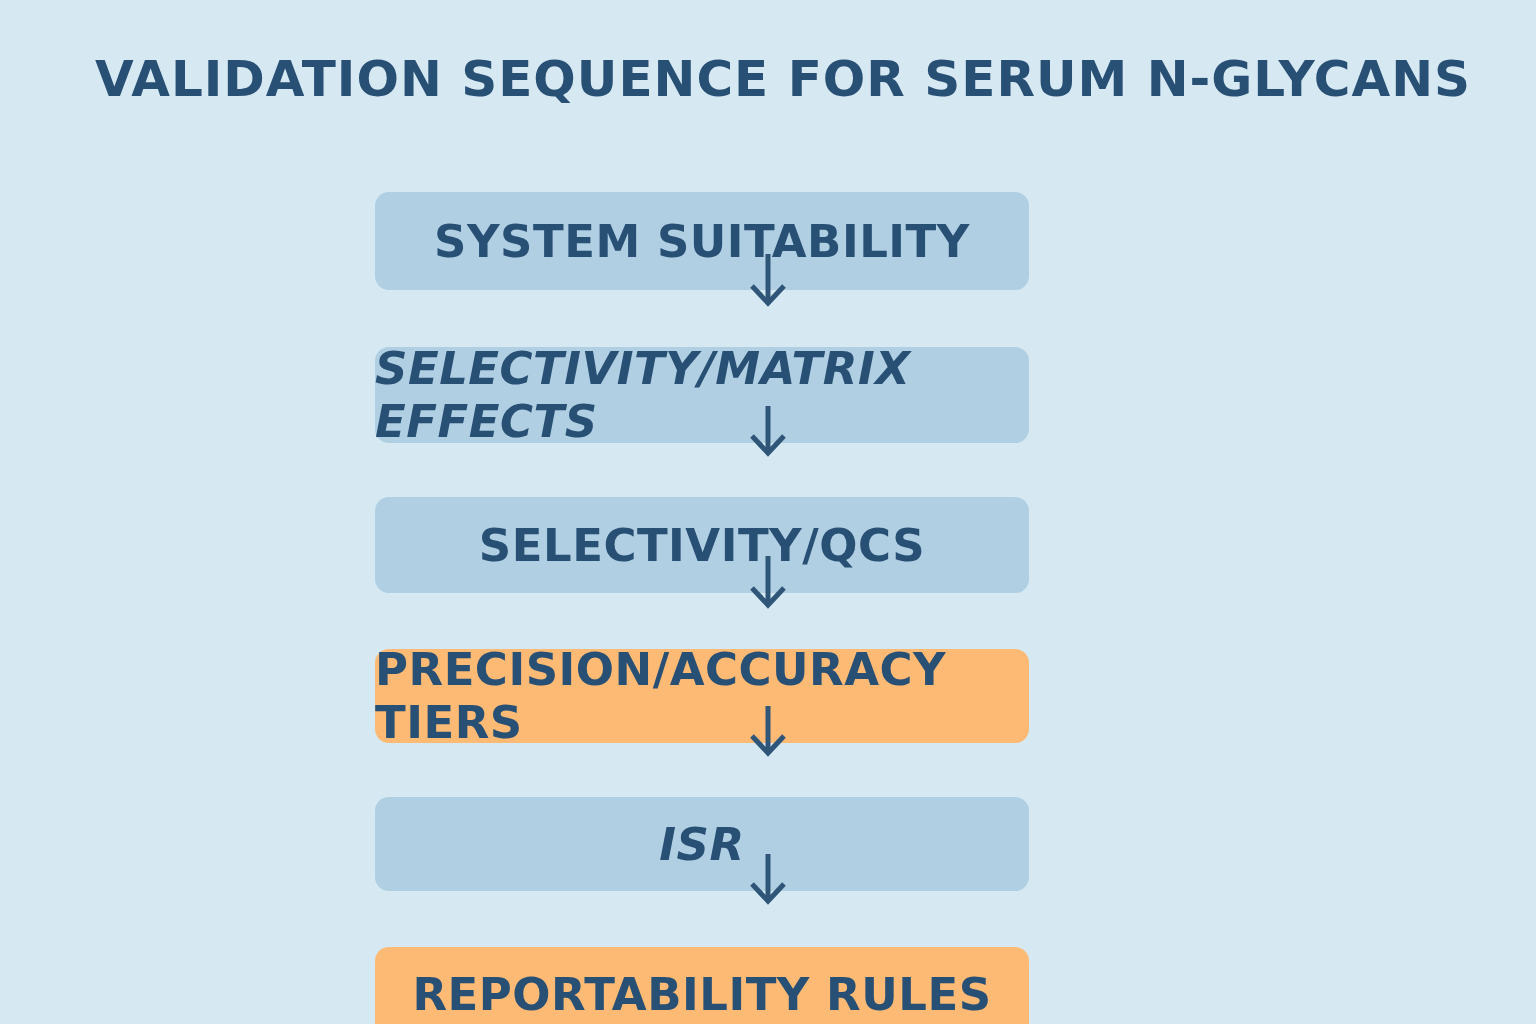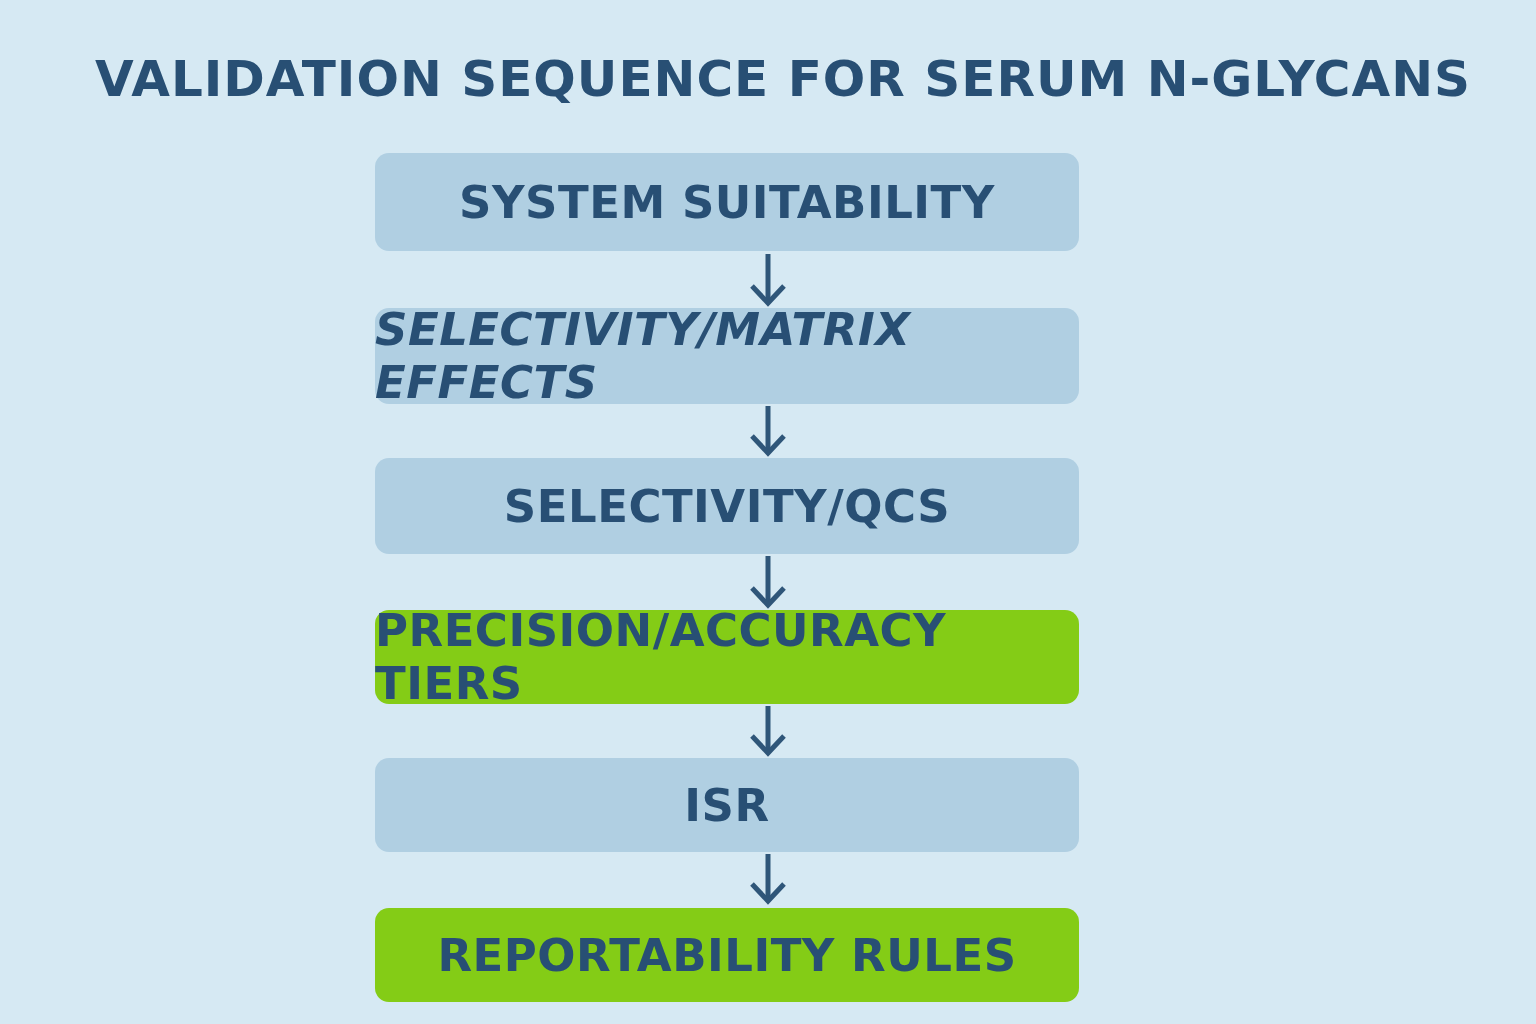--- a/index.html
+++ b/index.html
@@ -8,28 +8,29 @@
     background: #d6e9f3;
     font-family: "DejaVu Sans", "Liberation Sans", sans-serif;
     position: relative;
   }
   .title {
     position: absolute; left: 0; top: 50px; width: 1566px;
     text-align: center; font-size: 50px; font-weight: bold;
     color: #284f74; letter-spacing: 1px;
   }
   .box {
-    position: absolute; left: 375px; width: 704px;
+    position: absolute; left: 375px; width: 654px;
     border-radius: 14px;
     display: flex; align-items: center; justify-content: center;
     color: #284f74; font-weight: bold; font-size: 45px;
     letter-spacing: 0.5px;
+    margin-top: 39px;
   }
   .blue { background: #b0cfe2; }
-  .green { background: #84cc16; }
+  .green { background: #fdba74; }
   .arrow {
     position: absolute; left: 748px; width: 40px;
   }
 </style>
 </head>
 <body>
 
 <div class="title">VALIDATION SEQUENCE FOR SERUM N-GLYCANS</div>
 
 <div class="box blue" style="top:153px;height:98px;">
@@ -61,21 +62,21 @@
 
 <div class="box green" style="top:610px;height:94px;">
   <span>PRECISION/ACCURACY TIERS</span>
 </div>
 
 <svg class="arrow" style="top:704px;height:54px;" viewBox="0 0 40 54">
   <line x1="20" y1="2" x2="20" y2="48" stroke="#2f5679" stroke-width="5"></line>
   <polyline points="4,32 20,49 36,32" fill="none" stroke="#2f5679" stroke-width="5"></polyline>
 </svg>
 
-<div class="box blue" style="top:758px;height:94px;">
+<div class="box blue" style="top:758px;height:94px;font-style:italic;">
   <span>ISR</span>
 </div>
 
 <svg class="arrow" style="top:852px;height:54px;" viewBox="0 0 40 54">
   <line x1="20" y1="2" x2="20" y2="48" stroke="#2f5679" stroke-width="5"></line>
   <polyline points="4,32 20,49 36,32" fill="none" stroke="#2f5679" stroke-width="5"></polyline>
 </svg>
 
 <div class="box green" style="top:908px;height:94px;">
   <span>REPORTABILITY RULES</span>

